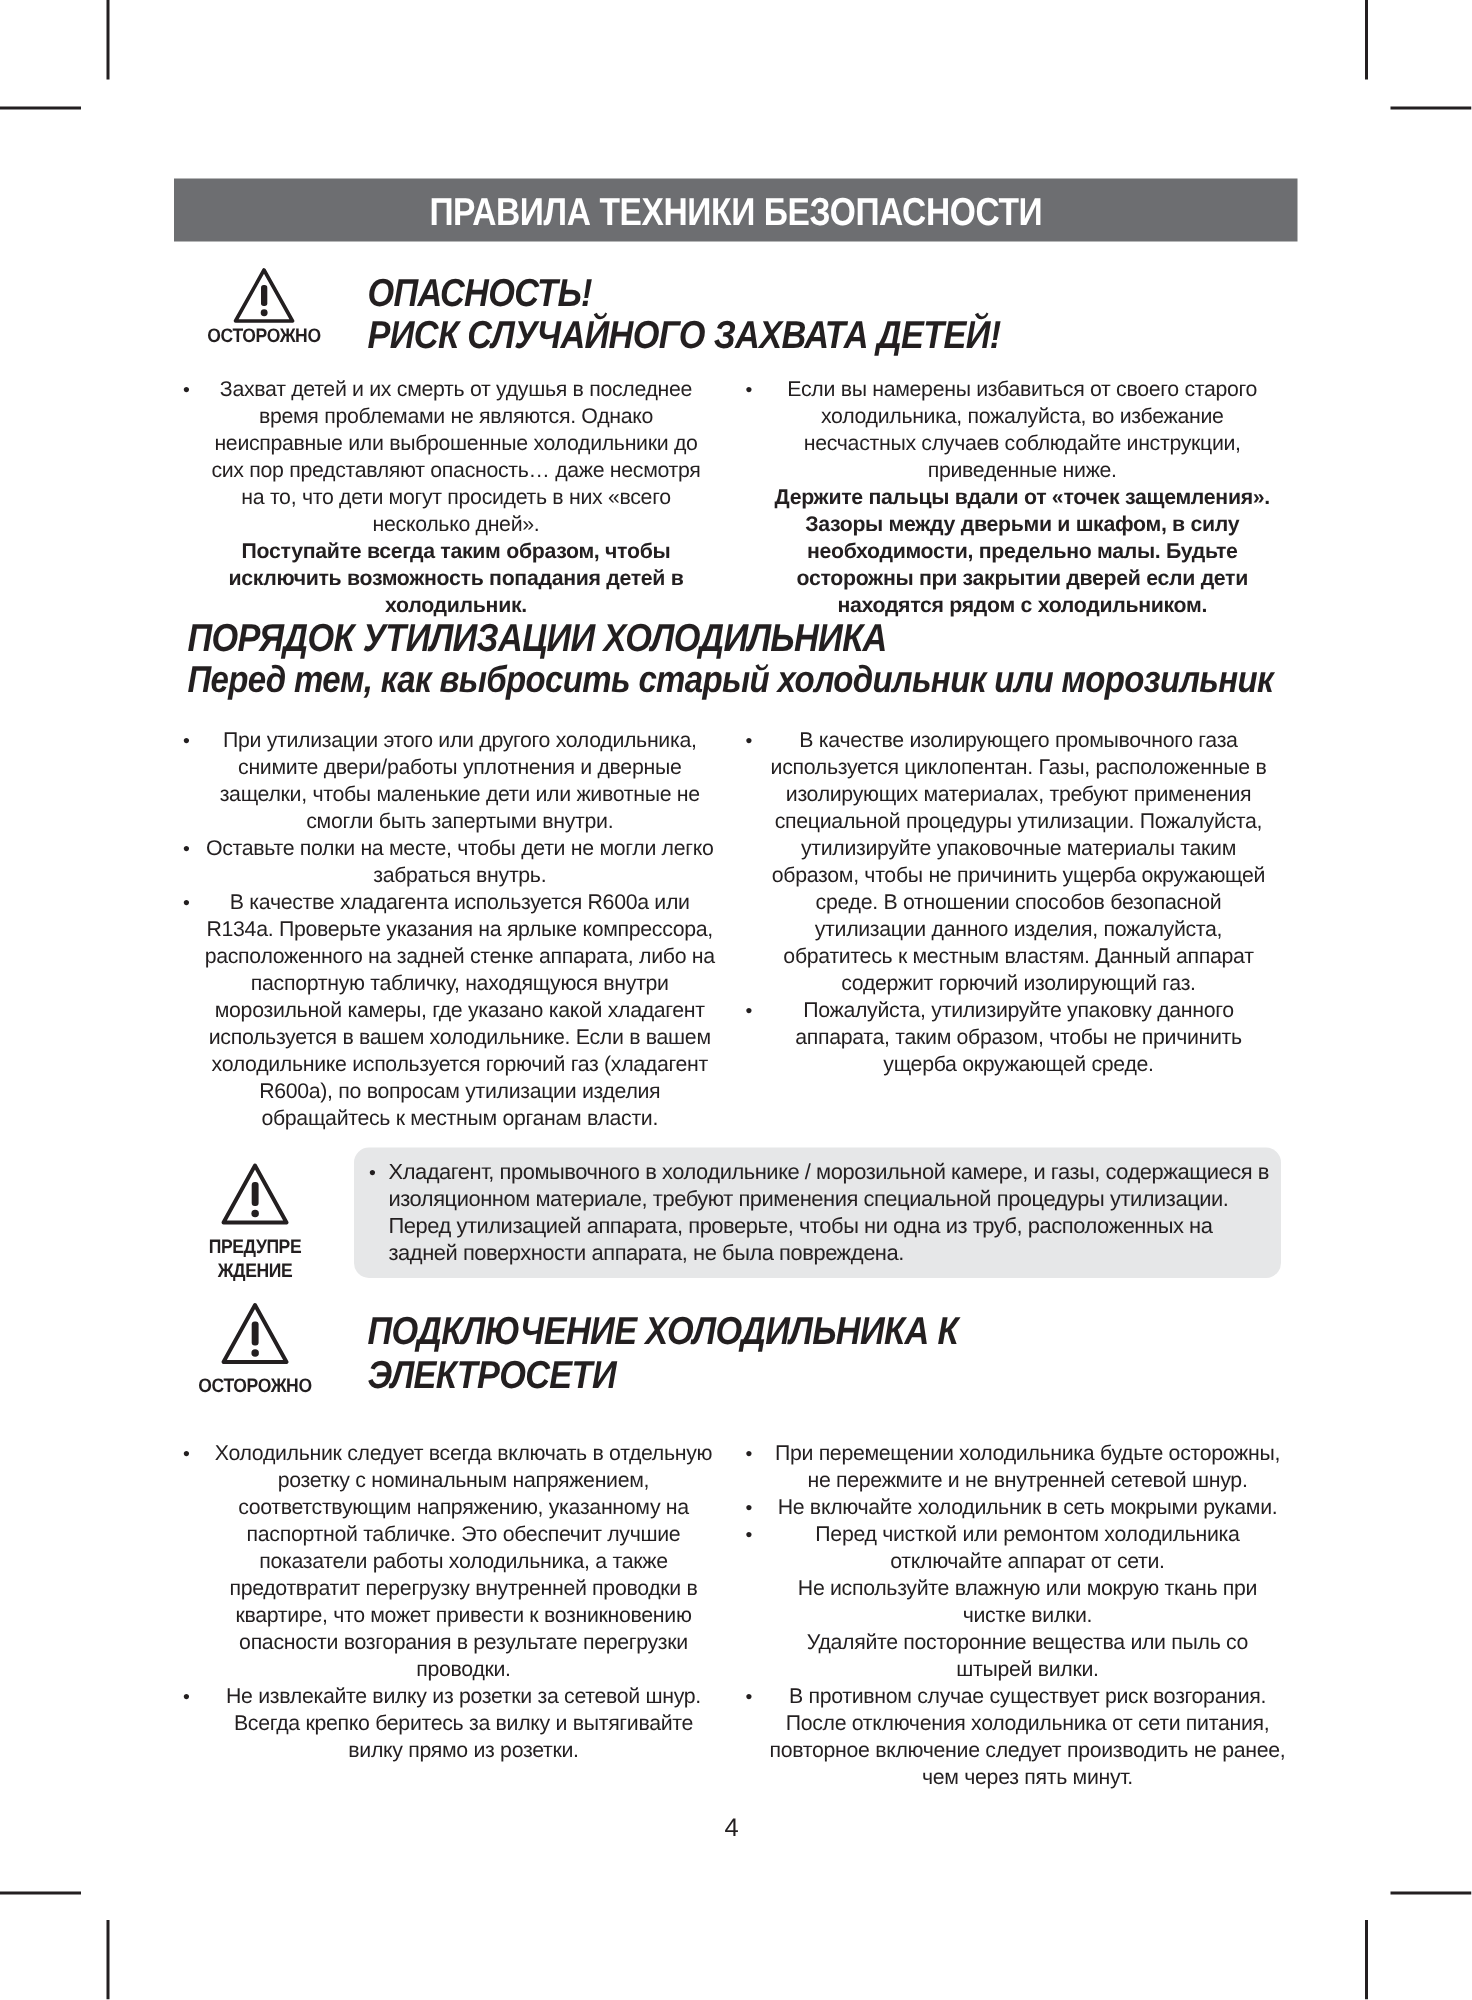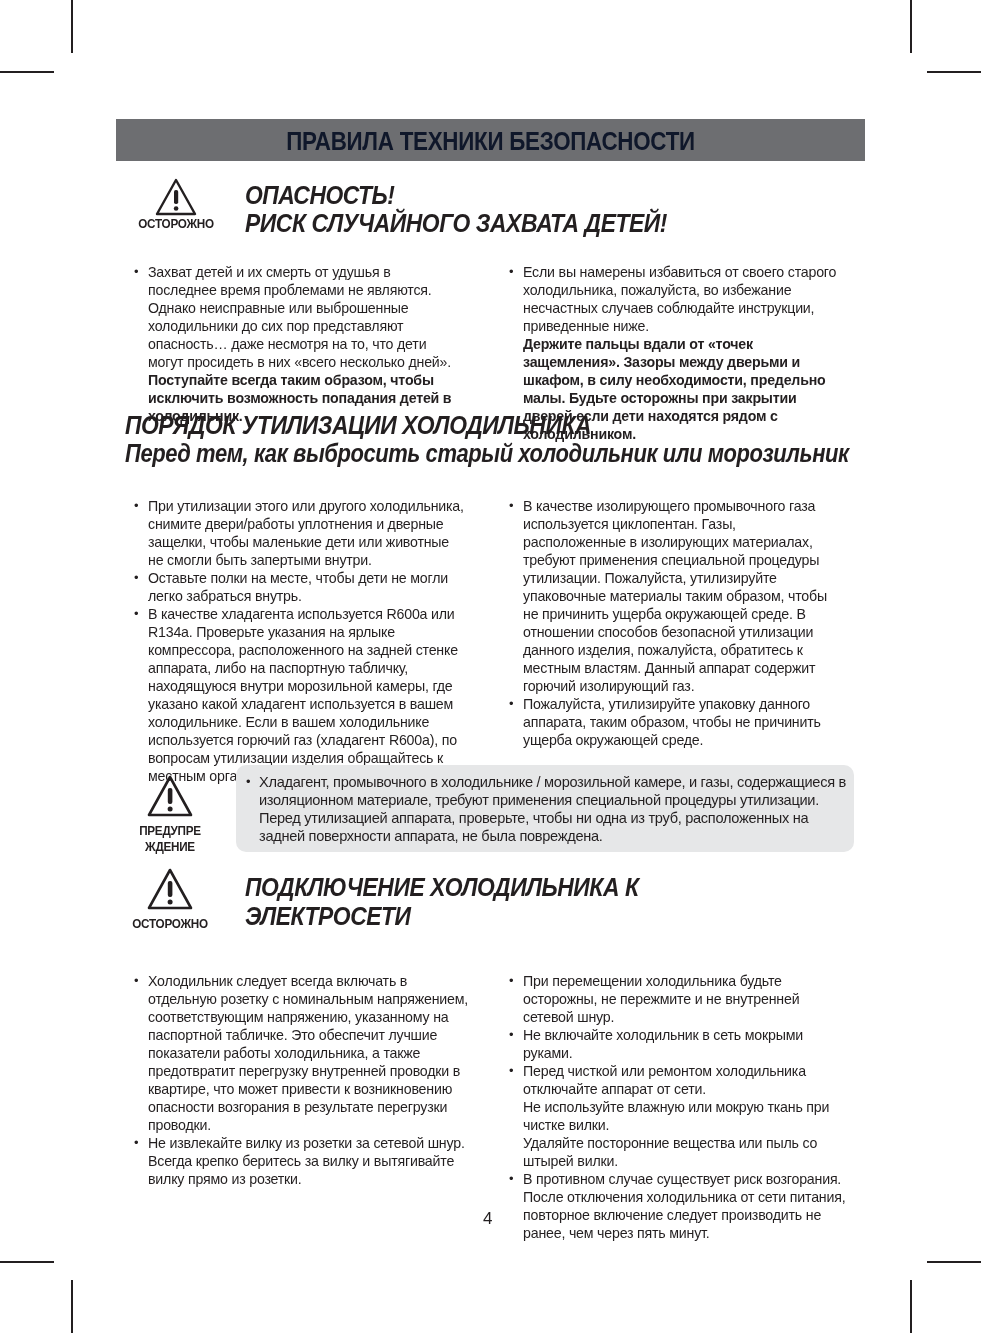--- a/index.html
+++ b/index.html
@@ -3,36 +3,36 @@
 <meta charset="utf-8">
 <style>
   html, body { margin:0; padding:0; background:#ffffff; }
   body { width:981px; height:1333px; position:relative; overflow:hidden;
          font-family:"Liberation Sans", sans-serif; color:#231f20; }
   .crop { position:absolute; background:#231f20; }
   .crop.v { width:1.5px; height:53px; }
   .crop.h { height:1.5px; width:54px; }
 
   .banner { position:absolute; left:116px; top:119px; width:749px; height:42px;
-            background:#6d6e71; color:#0f172a; text-align:center;
+            background:#6d6e71; color:#ffffff; text-align:center;
             font-weight:bold; font-size:26px; line-height:44px; letter-spacing:-0.3px;
             transform-origin:center; }
   .banner span { display:inline-block; transform:scaleX(0.86); }
 
   .warn { position:absolute; text-align:center; font-weight:bold; font-size:13px;
           letter-spacing:-0.3px; line-height:16px; }
   .warn svg { display:block; margin:0 auto; }
   .warn .lbl { display:block; transform:scaleX(0.9); }
 
   .h-italic { position:absolute; font-weight:bold; font-style:italic;
               font-size:26px; line-height:26px; letter-spacing:-0.5px;
               transform:scaleX(0.88); transform-origin:left top; white-space:nowrap; }
 
   .col { position:absolute; font-size:14.2px; line-height:18px; letter-spacing:-0.2px; }
-  .col ul { list-style:none; margin:12px; padding:0; }
+  .col ul { list-style:none; margin:0; padding:0;text-align:center; }
   .col li { position:relative; padding-left:14px; }
   .col li::before { content:"•"; position:absolute; left:0; top:0; font-size:13px; }
   .col .b { font-weight:bold; display:block; }
   .col .p { display:block; }
 
   .note-box { position:absolute; left:236px; top:765px; width:618px; height:87px;
               background:#e6e7e8; border-radius:10px; }
   .note-box .txt { position:absolute; left:10px; top:8px; right:6px;
                    font-size:14.6px; line-height:18px; letter-spacing:-0.3px; }
   .note-box .txt .bullet { position:absolute; left:0; top:0; font-size:13px; }

